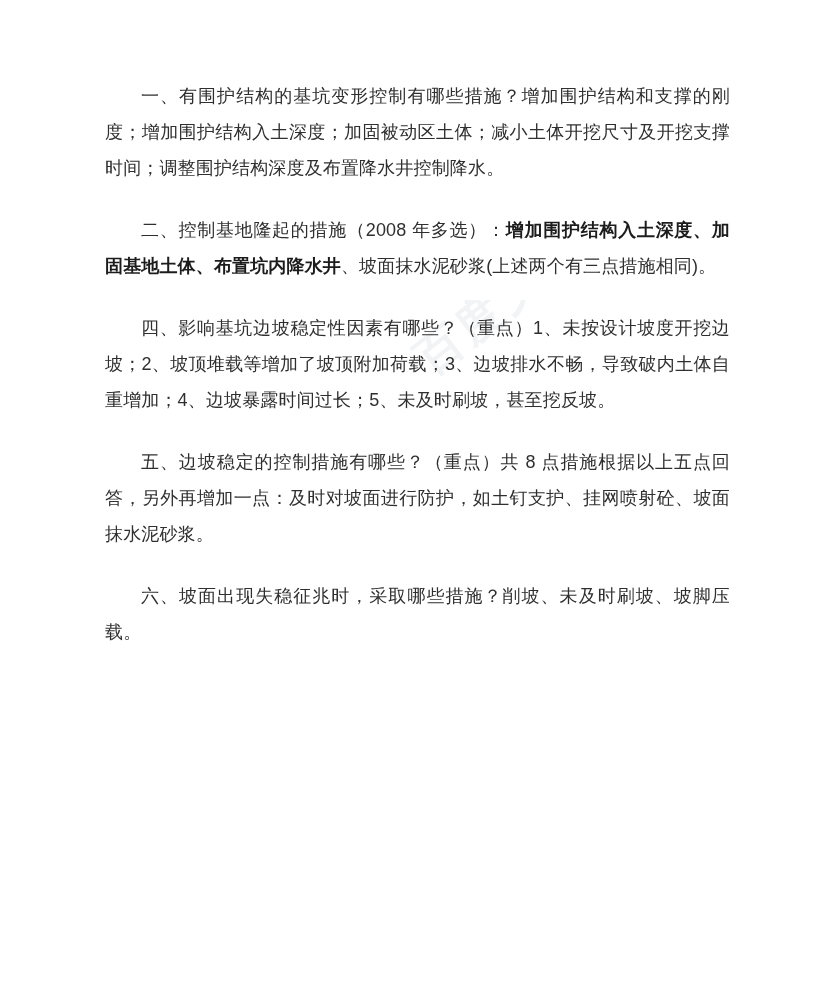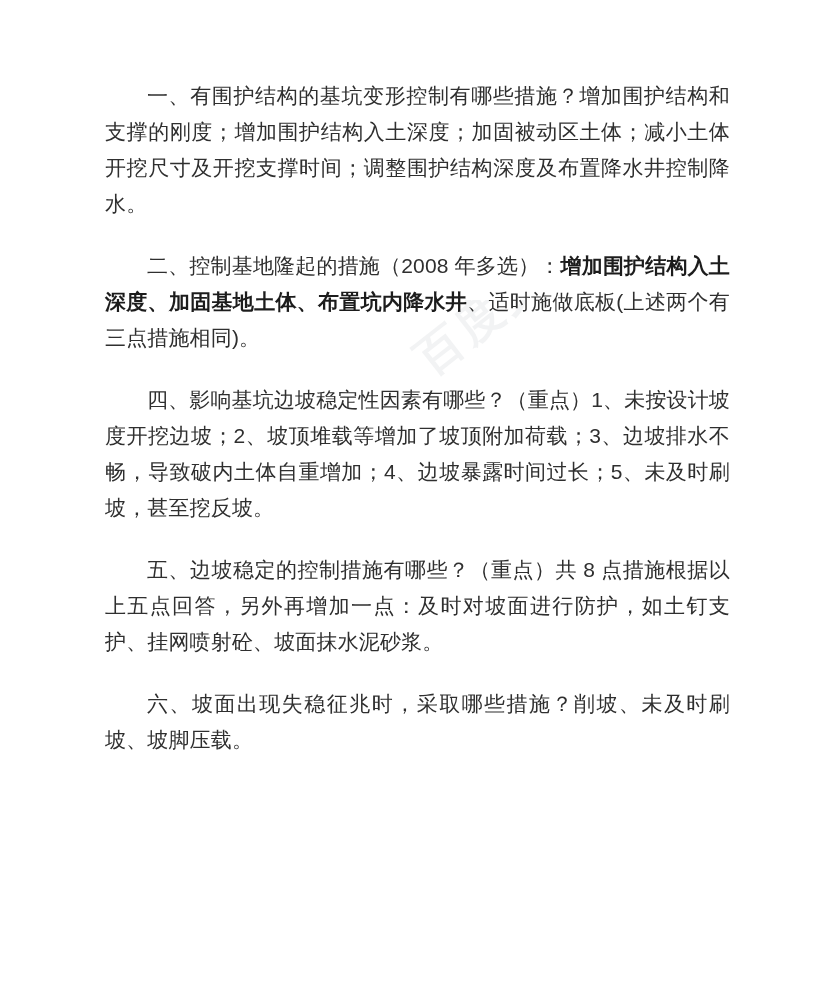--- a/index.html
+++ b/index.html
@@ -50,21 +50,21 @@
 
   #doc-body {
     position: relative;
     z-index: 1;
     padding: 78px 100px 0 105px;
     box-sizing: border-box;
   }
 
   p.para {
     margin: 0 0 26px 0;
-    font-size: 21px;
+    font-size: 18px;
     line-height: 36px;
     color: #2f2f2f;
     text-align: justify;
     text-justify: inter-ideograph;
     text-indent: 2em;
     letter-spacing: 0.15px;
     word-break: break-all;
   }
   p.para:last-child {
     margin-bottom: 0;
@@ -78,19 +78,19 @@
 <body style="color: rgb(47, 47, 47);">
 
 <div id="page" style="background: rgb(255, 255, 255);">
 
   <div id="watermark">
     <span class="wm-text">百度文库</span>
   </div>
 
   <div id="doc-body">
     <p class="para"><span>一、有围护结构的基坑变形控制有哪些措施？增加围护结构和支撑的刚度；增加围护结构入土深度；加固被动区土体；减小土体开挖尺寸及开挖支撑时间；调整围护结构深度及布置降水井控制降水。</span></p>
-    <p class="para"><span>二、控制基地隆起的措施（2008 年多选）：</span><b class="bold-run">增加围护结构入土深度、加固基地土体、布置坑内降水井</b><span>、适时施做底板(上述两个有三点措施相同)。</span></p>
+    <p class="para"><span>二、控制基地隆起的措施（2008 年多选）：</span><b class="bold-run">增加围护结构入土深度、加固基地土体、布置坑内降水井</b><span>、坡面抹水泥砂浆(上述两个有三点措施相同)。</span></p>
     <p class="para"><span>四、影响基坑边坡稳定性因素有哪些？（重点）1、未按设计坡度开挖边坡；2、坡顶堆载等增加了坡顶附加荷载；3、边坡排水不畅，导致破内土体自重增加；4、边坡暴露时间过长；5、未及时刷坡，甚至挖反坡。</span></p>
     <p class="para"><span>五、边坡稳定的控制措施有哪些？（重点）共 8 点措施根据以上五点回答，另外再增加一点：及时对坡面进行防护，如土钉支护、挂网喷射砼、坡面抹水泥砂浆。</span></p>
     <p class="para"><span>六、坡面出现失稳征兆时，采取哪些措施？削坡、未及时刷坡、坡脚压载。</span></p>
   </div>
 
 </div>
 
 </body></html>

